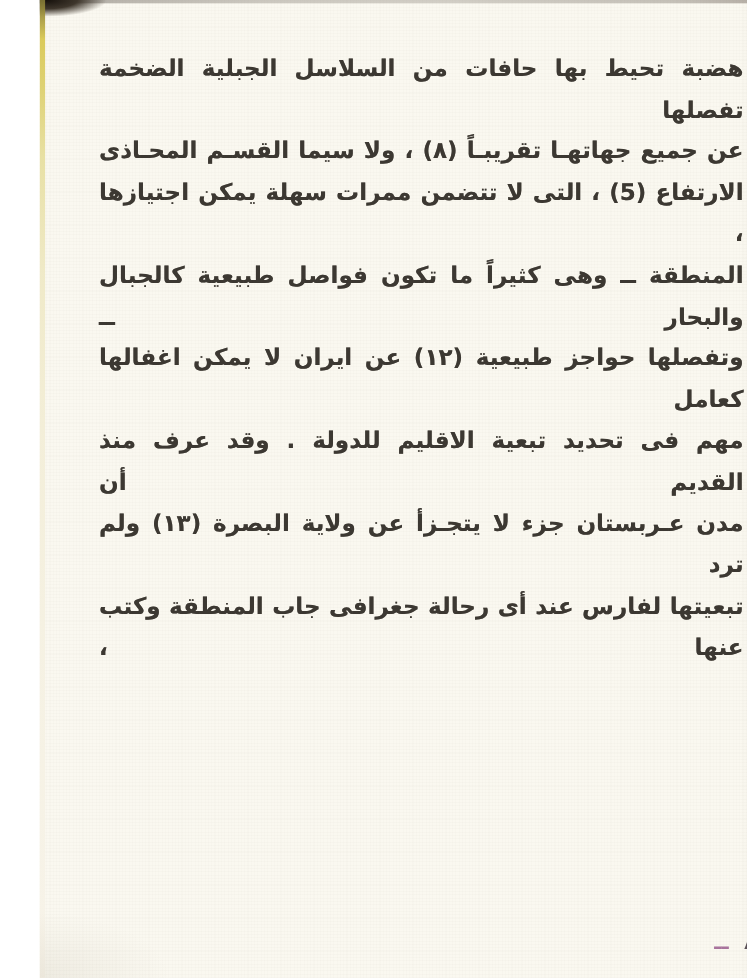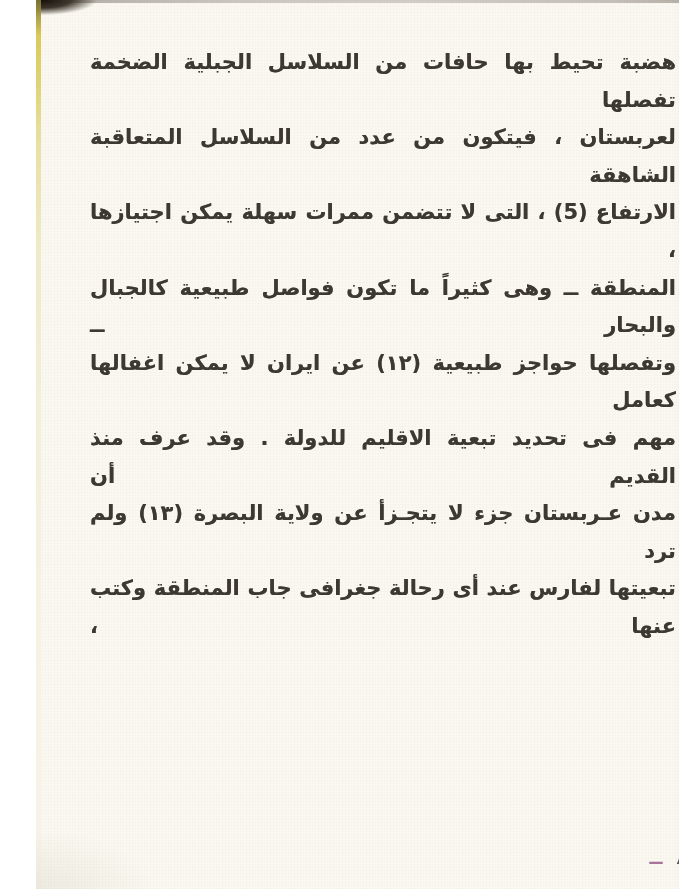--- a/index.html
+++ b/index.html
@@ -89,21 +89,21 @@
   <div class="edge-top"></div>
   <div class="blob-tl"></div>
   <div class="smudge-tr"></div>
   <div class="strip-left"></div>
   <div class="shade-right"></div>
   <div class="shade-bottomleft"></div>
 
   <div class="text-block">
     <div class="para1">
       <span class="line">هضبة تحيط بها حافات من السلاسل الجبلية الضخمة تفصلها</span>
-      <span class="line">لعربستان ، فيتكون من عدد من السلاسل المتعاقبة الشاهقة</span>
+      <span class="line">عن جميع جهاتهـا تقريبـاً (٨) ، ولا سيما القسـم المحـاذى</span>
       <span class="line">الارتفاع (5) ، التى لا تتضمن ممرات سهلة يمكن اجتيازها ،</span>
       <span class="line">المنطقة ــ وهى كثيراً ما تكون فواصل طبيعية كالجبال والبحار ــ</span>
       <span class="line">وتفصلها حواجز طبيعية (١٢) عن ايران لا يمكن اغفالها كعامل</span>
       <span class="line">مهم فى تحديد تبعية الاقليم للدولة . وقد عرف منذ القديم أن</span>
       <span class="line">مدن عـربستان جزء لا يتجـزأ عن ولاية البصرة (١٣) ولم ترد</span>
       <span class="line">تبعيتها لفارس عند أى رحالة جغرافى جاب المنطقة وكتب عنها ،</span>
 
     </div>
 
   </div>

